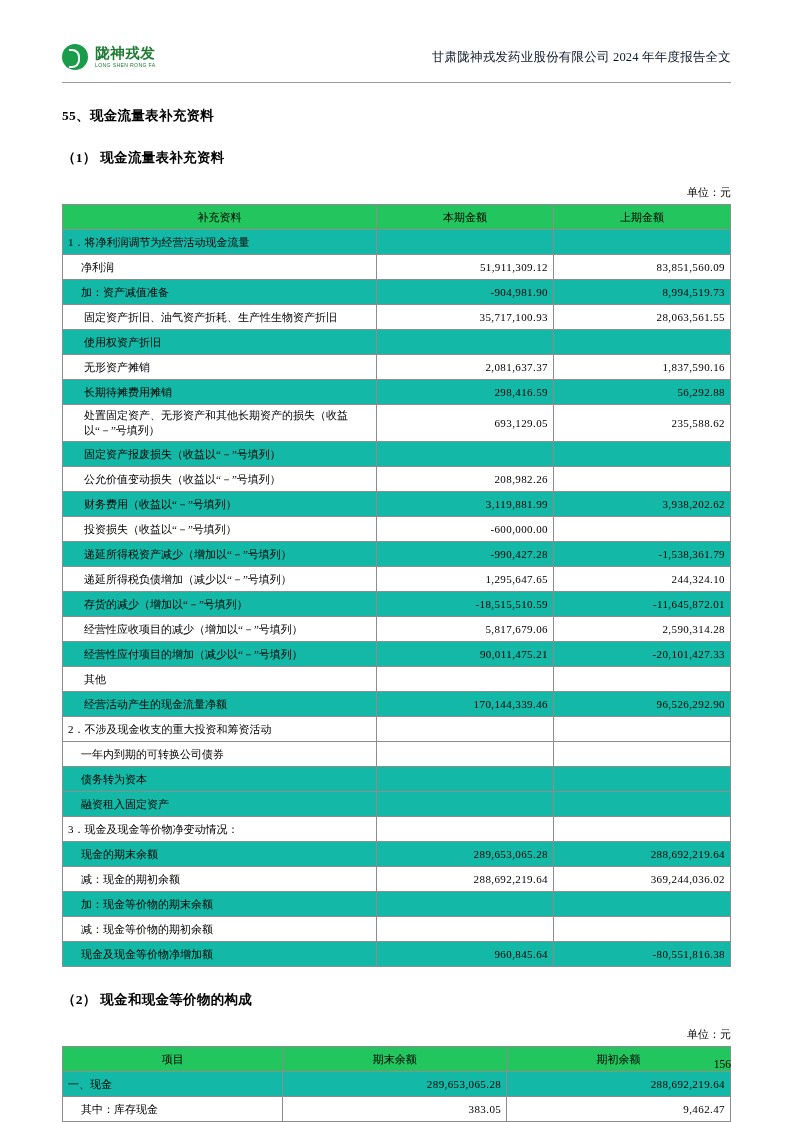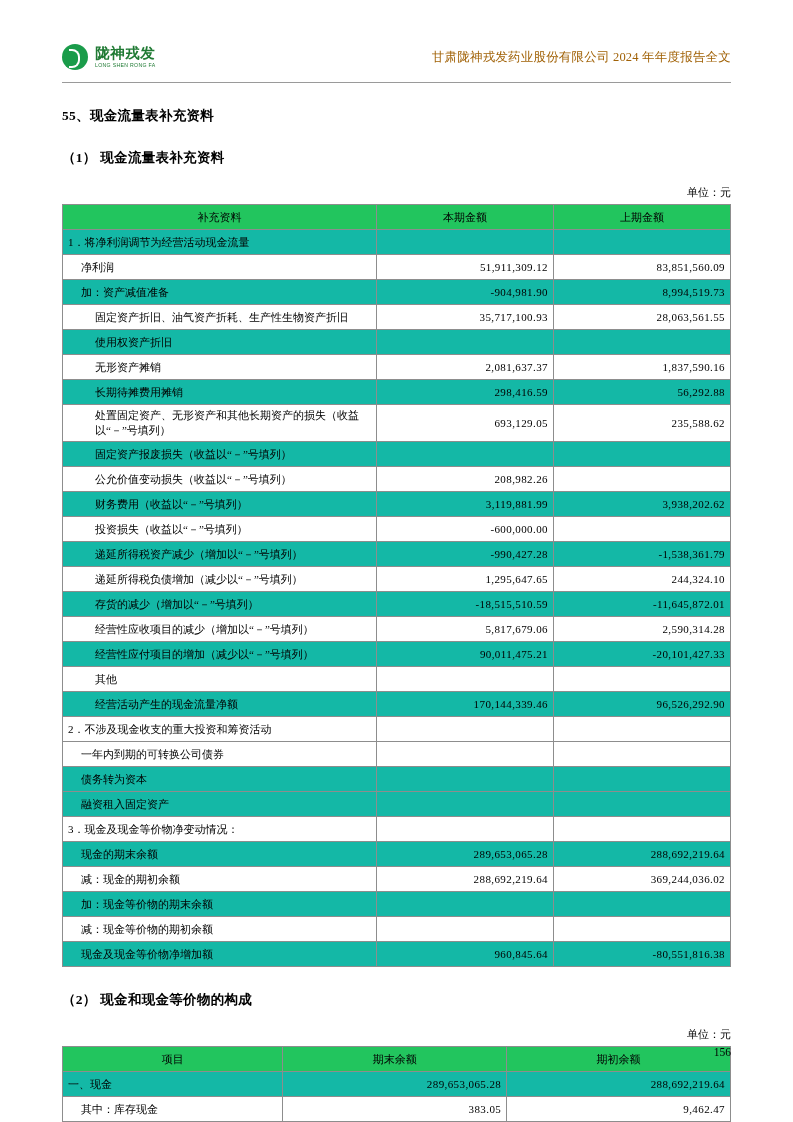--- a/index.html
+++ b/index.html
@@ -68,21 +68,21 @@
   }
   .logo-en {
     font-family: "Liberation Sans", sans-serif;
     font-size: 5.2px;
     color: #1f7a33;
     letter-spacing: 0.3px;
     margin-top: 2px;
   }
   .header-title {
     font-size: 12.5px;
-    color: #a16207;
+    color: #0f172a;
     font-family: "Liberation Serif", serif;
     letter-spacing: 0.2px;
   }
   .header-rule {
     border-bottom: 1px solid #9a9a9a;
     margin-top: 4px;
   }
   
   h1.section-title {
     font-size: 13.5px;
@@ -127,28 +127,28 @@
     white-space: nowrap;
   }
   .lbl {
     text-align: left;
   }
   .shade {
     background: #14b8a6;
   }
   .ind0 { padding-left: 5px; }
   .ind1 { padding-left: 18px; margin-top: 24px; }
-  .ind2 { padding-left: 32px; }
+  .ind2 { padding-left: 21px; }
   .row-tall td { height: 28px; }
   .row-norm td { height: 18px; }
   
   .page-number {
     position: absolute;
     right: 62px;
-    bottom: 64px;
+    bottom: 52px;
     font-size: 11.5px;
     font-family: "Liberation Serif", serif;
   }
 </style>
 </head>
 <body>
 
 <div class="page">
 
   <div class="header">

